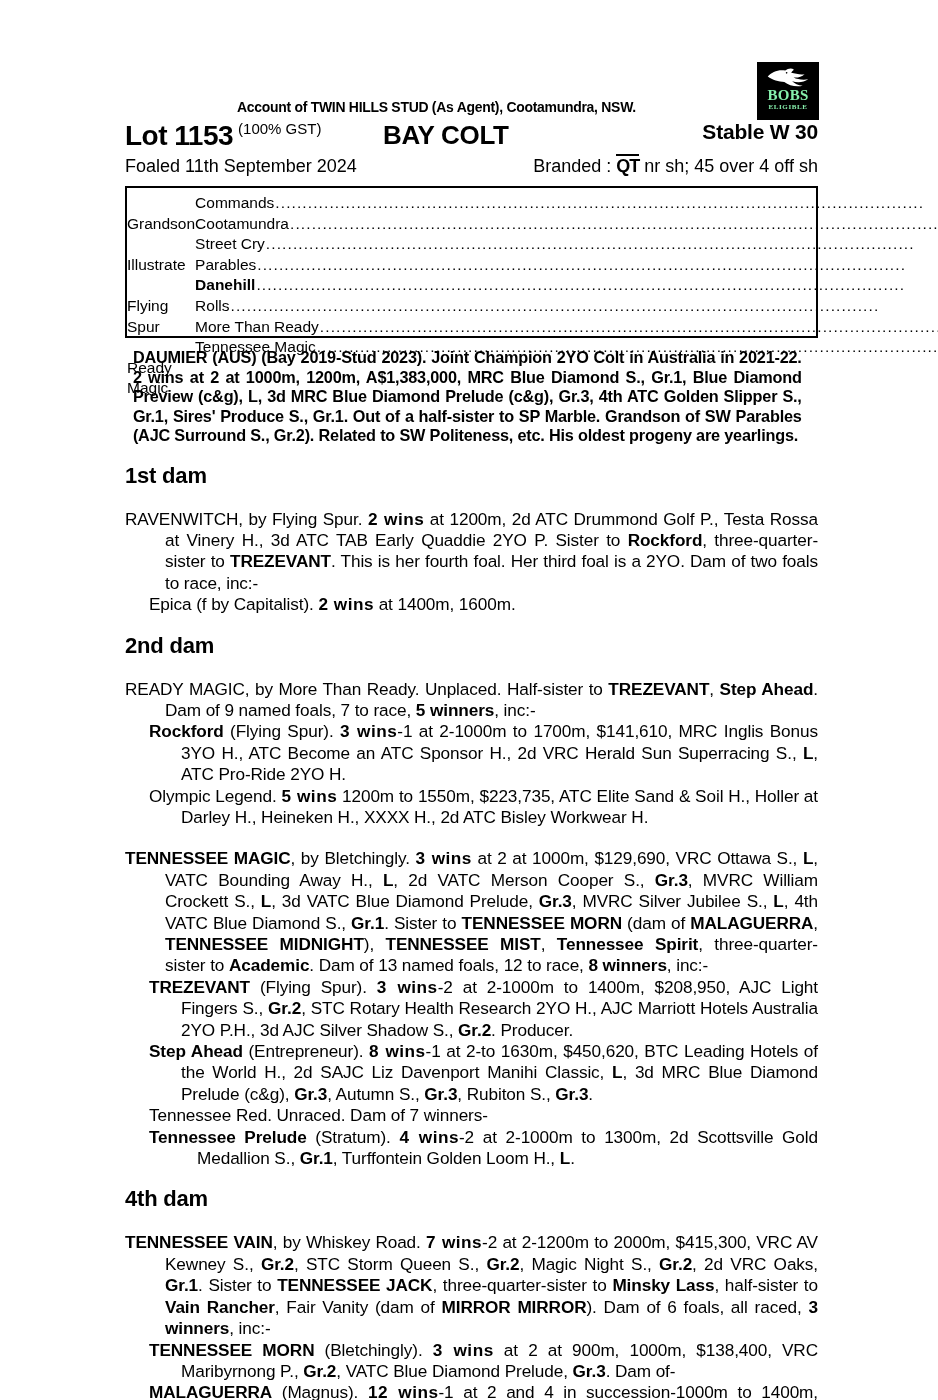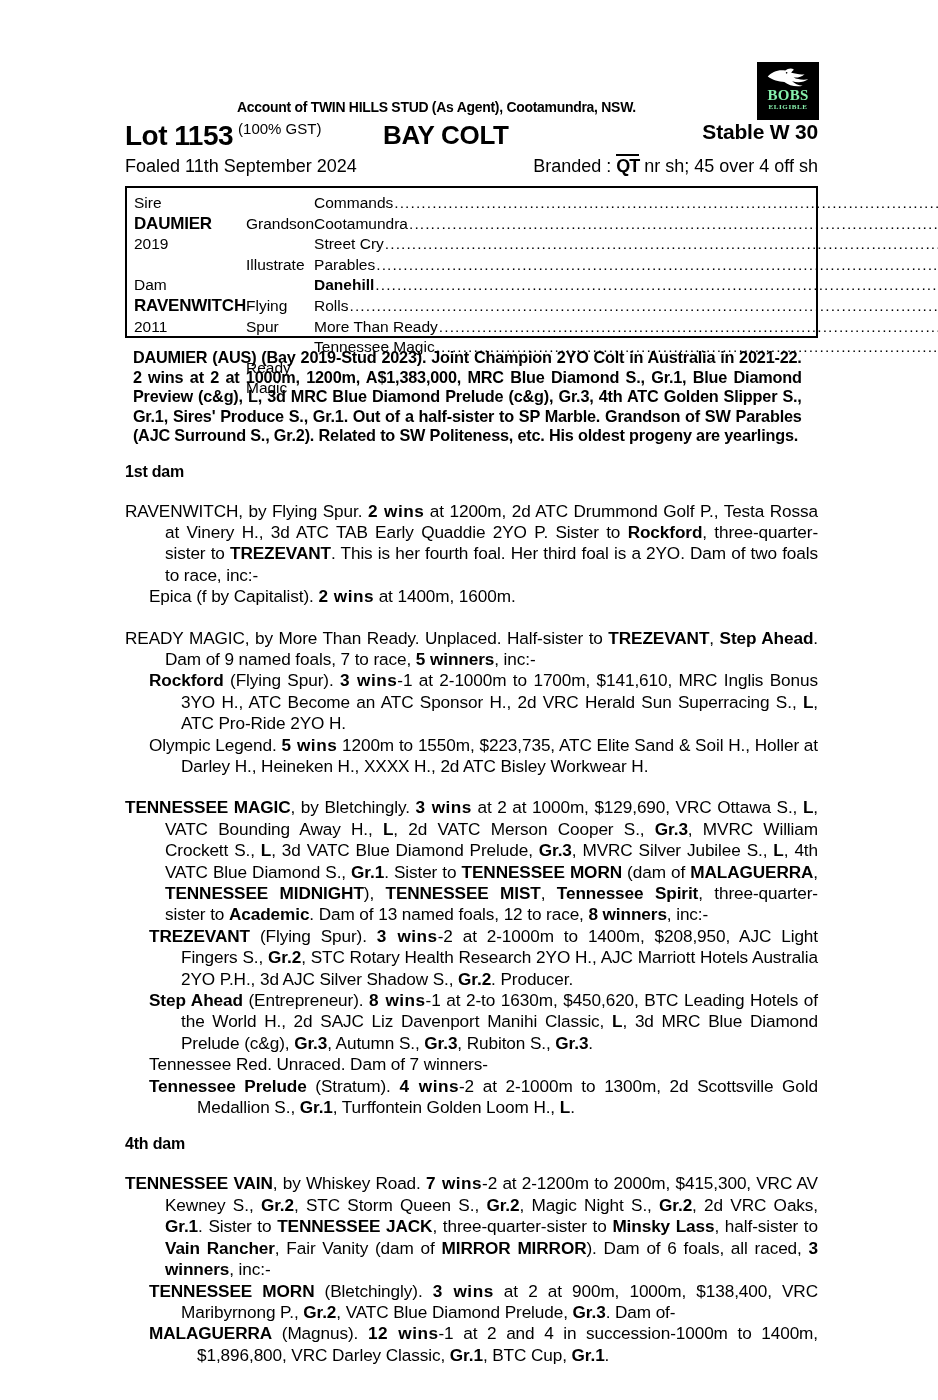--- a/index.html
+++ b/index.html
@@ -157,21 +157,21 @@
     text-align: justify;
     letter-spacing: -0.2px;
     padding: 0 6px 0 8px;
     transform: scaleX(0.985);
     transform-origin: left top;
   }
 
   
   .dam-section { margin-top: 17px; }
   .dam-head {
-    font-size: 16px;
+    font-size: 22px;
     font-weight: bold;
     margin-bottom: 1px;
     letter-spacing: -0.2px;
   }
   .entry {
     font-size: 17.2px;
     line-height: 21.4px;
     text-align: justify;
     text-justify: inter-word;
     letter-spacing: -0.1px;
@@ -209,29 +209,20 @@
 
     <div class="foaled-row">
       <span>Foaled 11th September 2024</span>
       <span class="branded">
         <span>Branded : </span><span class="brandmark">QT</span><span> nr sh; 45 over 4 off sh</span>
       </span>
     </div>
   </div>
 
   <div class="ped-table">
-    <div class="ped-col col1">
-      <div>Sire</div>
-      <div class="ped-name">DAUMIER</div>
-      <div>2019</div>
-      <div class="ped-blank">&nbsp;</div>
-      <div>Dam</div>
-      <div class="ped-name">RAVENWITCH</div>
-      <div>2011</div>
-    </div>
 
     <div class="ped-col col2">
       <div class="ped-blank">&nbsp;</div>
       <div>Grandson</div>
       <div class="ped-blank">&nbsp;</div>
       <div>Illustrate</div>
       <div class="ped-blank">&nbsp;</div>
       <div>Flying Spur</div>
       <div class="ped-blank">&nbsp;</div>
       <div>Ready Magic</div>
@@ -283,20 +274,21 @@
 
   <div class="sire-blurb">DAUMIER (AUS) (Bay 2019-Stud 2023). Joint Champion 2YO Colt in Australia in 2021-22. 2 wins at 2 at 1000m, 1200m, A$1,383,000, MRC Blue Diamond S., Gr.1, Blue Diamond Preview (c&amp;g), L, 3d MRC Blue Diamond Prelude (c&amp;g), Gr.3, 4th ATC Golden Slipper S., Gr.1, Sires' Produce S., Gr.1. Out of a half-sister to SP Marble. Grandson of SW Parables (AJC Surround S., Gr.2). Related to SW Politeness, etc. His oldest progeny are yearlings.</div>
 
   <div id="dam-sections">
       <div class="dam-section">
         <div class="dam-head">1st dam</div>
         <div class="entry ind1">RAVENWITCH, by Flying Spur. <span class="w">2 wins</span> at 1200m, 2d ATC Drummond Golf P., Testa Rossa at Vinery H., 3d ATC TAB Early Quaddie 2YO P. Sister to <b>Rockford</b>, three-quarter-sister to <b>TREZEVANT</b>. This is her fourth foal. Her third foal is a 2YO. Dam of two foals to race, inc:-</div>
         <div class="entry ind2">Epica (f by Capitalist). <span class="w">2 wins</span> at 1400m, 1600m.</div>
       </div>
       <div class="dam-section">
+        <div class="dam-head">2nd dam</div>
         <div class="entry ind1">READY MAGIC, by More Than Ready. Unplaced. Half-sister to <b>TREZEVANT</b>, <b>Step Ahead</b>. Dam of 9 named foals, 7 to race, <b>5 winners</b>, inc:-</div>
         <div class="entry ind2"><b>Rockford</b> (Flying Spur). <span class="w">3 wins</span>-1 at 2-1000m to 1700m, $141,610, MRC Inglis Bonus 3YO H., ATC Become an ATC Sponsor H., 2d VRC Herald Sun Superracing S., <b>L</b>, ATC Pro-Ride 2YO H.</div>
         <div class="entry ind2">Olympic Legend. <span class="w">5 wins</span> 1200m to 1550m, $223,735, ATC Elite Sand &amp; Soil H., Holler at Darley H., Heineken H., XXXX H., 2d ATC Bisley Workwear H.</div>
       </div>
       <div class="dam-section">
         <div class="entry ind1"><b>TENNESSEE MAGIC</b>, by Bletchingly. <span class="w">3 wins</span> at 2 at 1000m, $129,690, VRC Ottawa S., <b>L</b>, VATC Bounding Away H., <b>L</b>, 2d VATC Merson Cooper S., <b>Gr.3</b>, MVRC William Crockett S., <b>L</b>, 3d VATC Blue Diamond Prelude, <b>Gr.3</b>, MVRC Silver Jubilee S., <b>L</b>, 4th VATC Blue Diamond S., <b>Gr.1</b>. Sister to <b>TENNESSEE MORN</b> (dam of <b>MALAGUERRA</b>, <b>TENNESSEE MIDNIGHT</b>), <b>TENNESSEE MIST</b>, <b>Tennessee Spirit</b>, three-quarter-sister to <b>Academic</b>. Dam of 13 named foals, 12 to race, <b>8 winners</b>, inc:-</div>
         <div class="entry ind2"><b>TREZEVANT</b> (Flying Spur). <span class="w">3 wins</span>-2 at 2-1000m to 1400m, $208,950, AJC Light Fingers S., <b>Gr.2</b>, STC Rotary Health Research 2YO H., AJC Marriott Hotels Australia 2YO P.H., 3d AJC Silver Shadow S., <b>Gr.2</b>. Producer.</div>
         <div class="entry ind2"><b>Step Ahead</b> (Entrepreneur). <span class="w">8 wins</span>-1 at 2-to 1630m, $450,620, BTC Leading Hotels of the World H., 2d SAJC Liz Davenport Manihi Classic, <b>L</b>, 3d MRC Blue Diamond Prelude (c&amp;g), <b>Gr.3</b>, Autumn S., <b>Gr.3</b>, Rubiton S., <b>Gr.3</b>.</div>
         <div class="entry ind2">Tennessee Red. Unraced. Dam of 7 winners-</div>
         <div class="entry ind3"><b>Tennessee Prelude</b> (Stratum). <span class="w">4 wins</span>-2 at 2-1000m to 1300m, 2d Scottsville Gold Medallion S., <b>Gr.1</b>, Turffontein Golden Loom H., <b>L</b>.</div>

